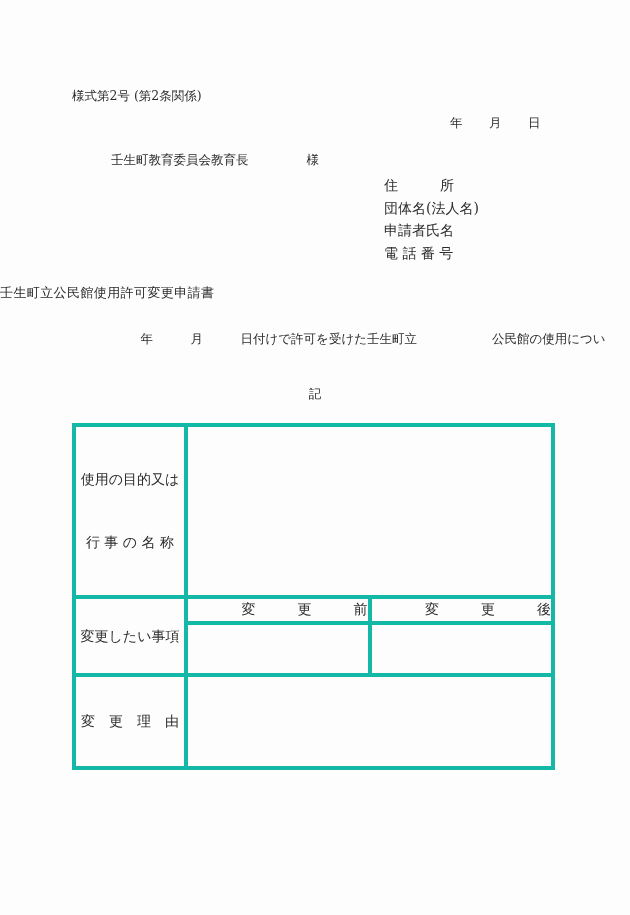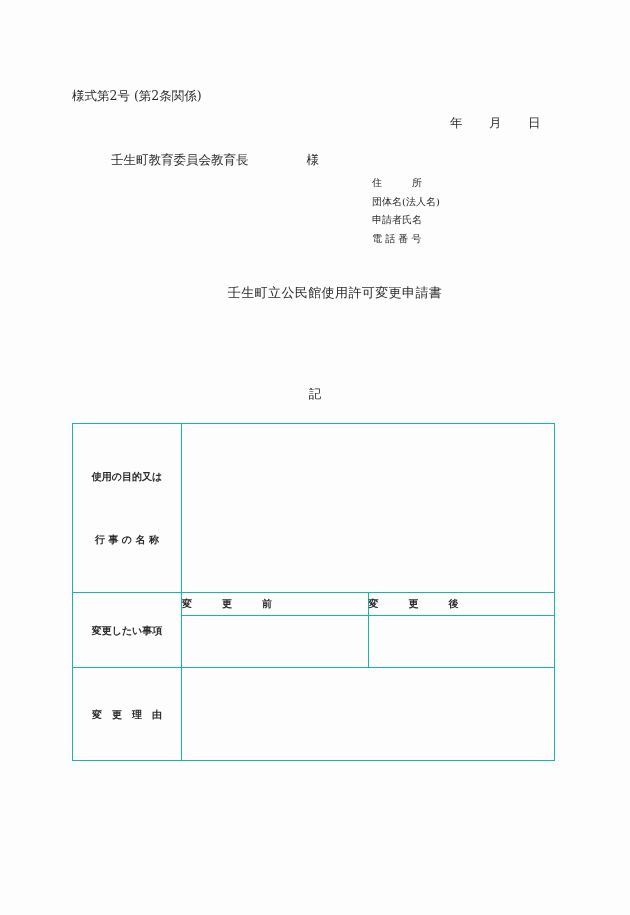--- a/index.html
+++ b/index.html
@@ -50,40 +50,39 @@
   .addressee {
     left: 95px;
     top: 141px;
     font-size: 12.5px;
   }
   .addressee .honorific-gap { display: inline-block; width: 58px; }
 
   
   .applicant {
     position: absolute;
-    left: 372px;
+    left: 384px;
     top: 178px;
-    font-size: 10px;
+    font-size: 14px;
   }
   .applicant .line {
     white-space: pre;
     margin-bottom: 8.5px;
     line-height: 1;
   }
 
   
   .doc-title {
     position: absolute;
     left: 0;
     right: 0;
     top: 284px;
-    text-align: center;
+    text-align: left;
     font-size: 13px;
     letter-spacing: 0.4px;
-    padding-left: 40px;
   }
 
   
   .body-para {
     position: absolute;
     left: 78px;
     top: 326px;
     width: 496px;
     font-size: 12.5px;
     line-height: 26px;
@@ -104,36 +103,35 @@
   
   .form-table {
     position: absolute;
     left: 72px;
     top: 423px;
     width: 483px;
     border-collapse: collapse;
     table-layout: fixed;
   }
   .form-table td {
-    border: 1px solid #14b8a6;
-    font-size: 10px;
+    border: 4px solid #14b8a6;
+    font-size: 14px;
     padding: 0;
     vertical-align: middle;
     background: transparent;
-    font-weight: bold;
   }
   .label-cell {
     width: 108px;
     text-align: center;
     white-space: pre;
     line-height: 21px;
   }
   .label-cell .sub { display: block; }
   .col-head {
-    text-align: left;
+    text-align: right;
     height: 22px;
     white-space: pre;
   }
   .blank-cell { }
 
   .r1 { height: 54px; }
   .r-head { height: 22px; }
   .r-data { height: 52px; }
   .r-reason { height: 93px; }
 </style>
@@ -155,20 +153,21 @@
   <div class="applicant">
     <div class="line">住　　　所</div>
     <div class="line">団体名(法人名)</div>
     <div class="line">申請者氏名</div>
     <div class="line">電 話 番 号</div>
   </div>
 
   <div class="doc-title">壬生町立公民館使用許可変更申請書</div>
 
   <div class="body-para">
+    <span class="l1">　　　　　年　　　月　　　日付けで許可を受けた壬生町立　　　　　　公民館の使用につい</span>
   </div>
 
   <div class="ki">記</div>
 
   <table class="form-table">
     <tbody>
 
       <tr class="r1">
         <td class="label-cell" rowspan="1">
           <span class="sub">使用の目的又は</span>

